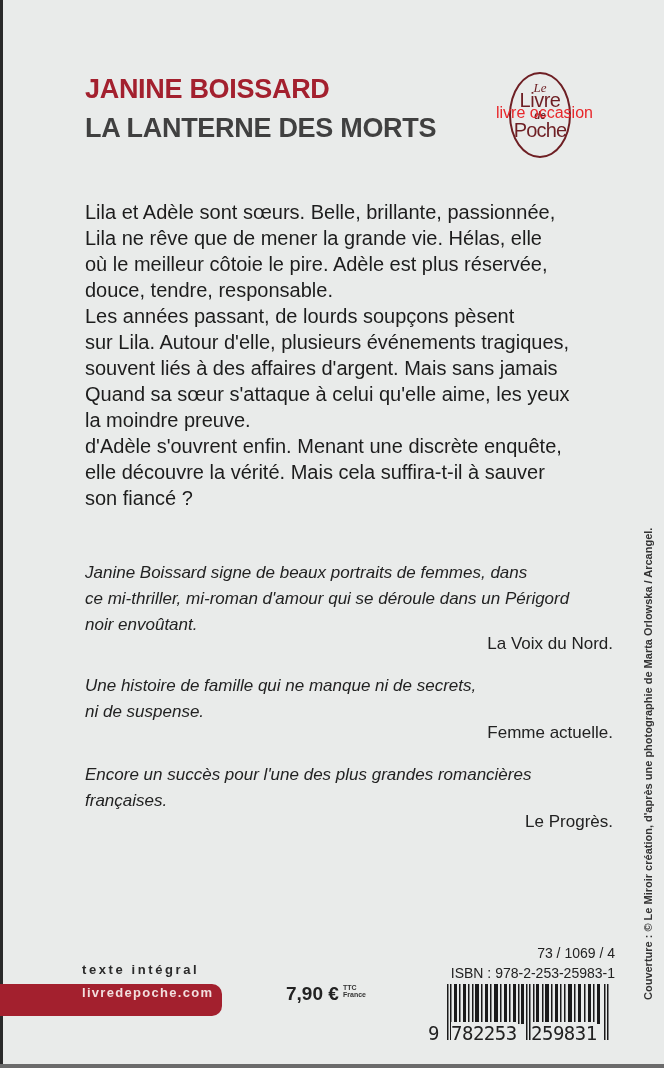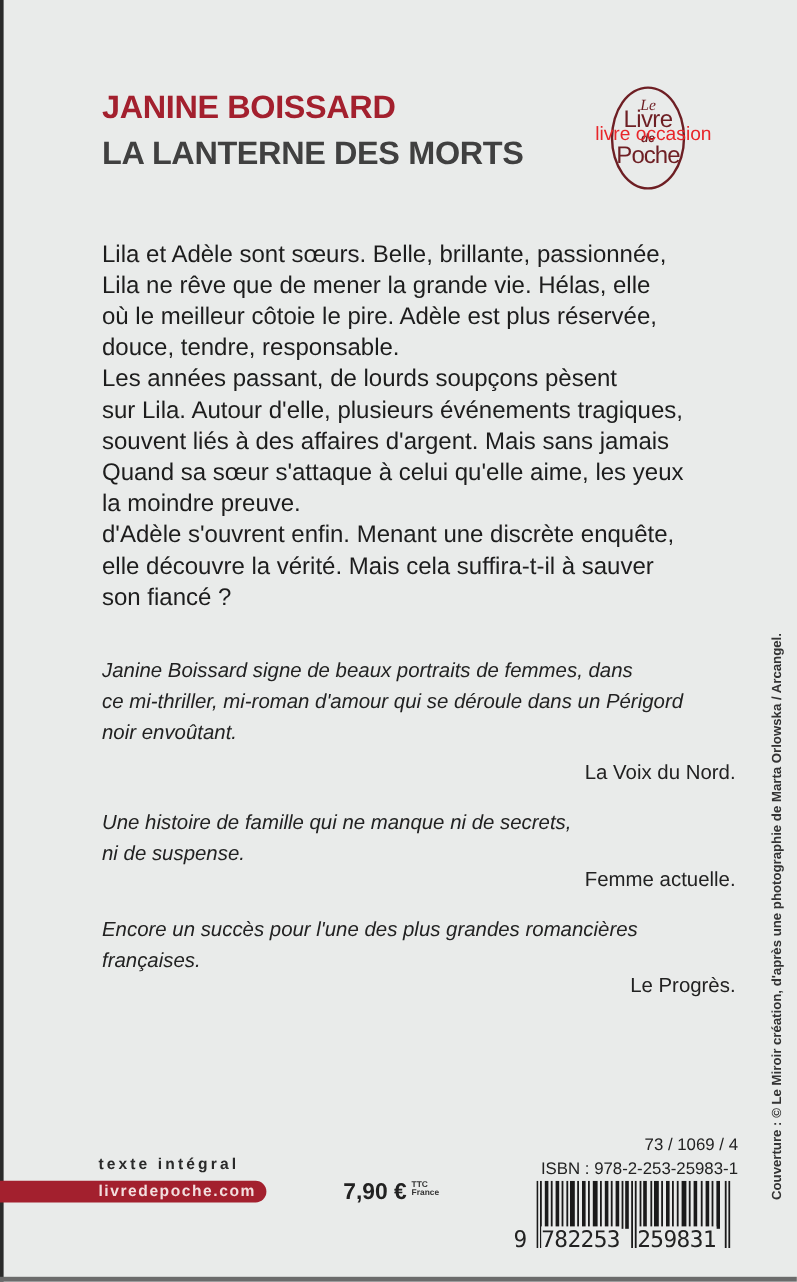--- a/index.html
+++ b/index.html
@@ -51,21 +51,21 @@
     .credit {
       position: absolute; left: 642px; top: 1000px;
       transform-origin: 0 0; transform: rotate(-90deg);
       font-size: 11px; font-weight: bold; color: #333; white-space: nowrap;
     }
     .integral {
       position: absolute; left: 82px; top: 962px;
       font-size: 13px; font-weight: bold; letter-spacing: 2.6px; color: #2a2a2a;
     }
     .pill {
-      position: absolute; left: 0; top: 984px; width: 222px; height: 18px;
+      position: absolute; left: 0; top: 984px; width: 222px; height: 32px;
       background: #a3202e; border-radius: 0 10px 10px 0;
     }
     .pill span {
       position: absolute; left: 82px; top: 1px;
       font-size: 13px; font-weight: bold; letter-spacing: 1.3px; color: #f2dede;
     }
     .price {
       position: absolute; left: 286px; top: 983px;
       font-size: 19px; font-weight: bold; color: #222; white-space: nowrap;
     }
@@ -119,21 +119,21 @@
   <span class="line">Les années passant, de lourds soupçons pèsent</span>
   <span class="line">sur Lila. Autour d'elle, plusieurs événements tragiques,</span>
   <span class="line">souvent liés à des affaires d'argent. Mais sans jamais</span>
   <span class="line">Quand sa sœur s'attaque à celui qu'elle aime, les yeux</span>
   <span class="line">la moindre preuve.</span>
   <span class="line">d'Adèle s'ouvrent enfin. Menant une discrète enquête,</span>
   <span class="line">elle découvre la vérité. Mais cela suffira-t-il à sauver</span>
   <span class="line">son fiancé ?</span>
 </div>
 
-<div class="quote" style="top:546px;font-style:italic;">
+<div class="quote" style="top:560px;font-style:italic;">
   <span class="line">Janine Boissard signe de beaux portraits de femmes, dans</span>
   <span class="line">ce mi-thriller, mi-roman d'amour qui se déroule dans un Périgord</span>
   <span class="line">noir envoûtant.</span>
 </div>
 <div class="source" style="top:634px;">La Voix du Nord.</div>
 
 <div class="quote" style="top:673px;">
   <span class="line">Une histoire de famille qui ne manque ni de secrets,</span>
   <span class="line">ni de suspense.</span>
 </div>

